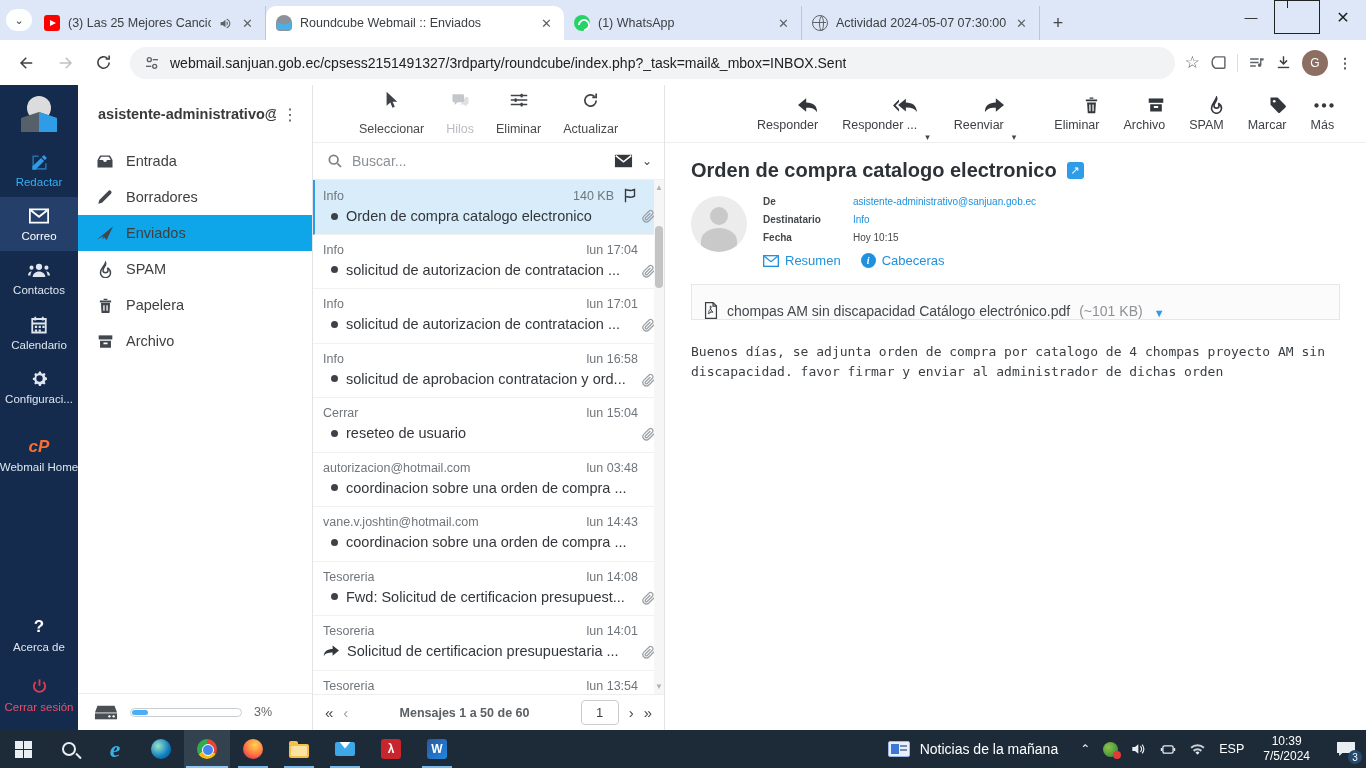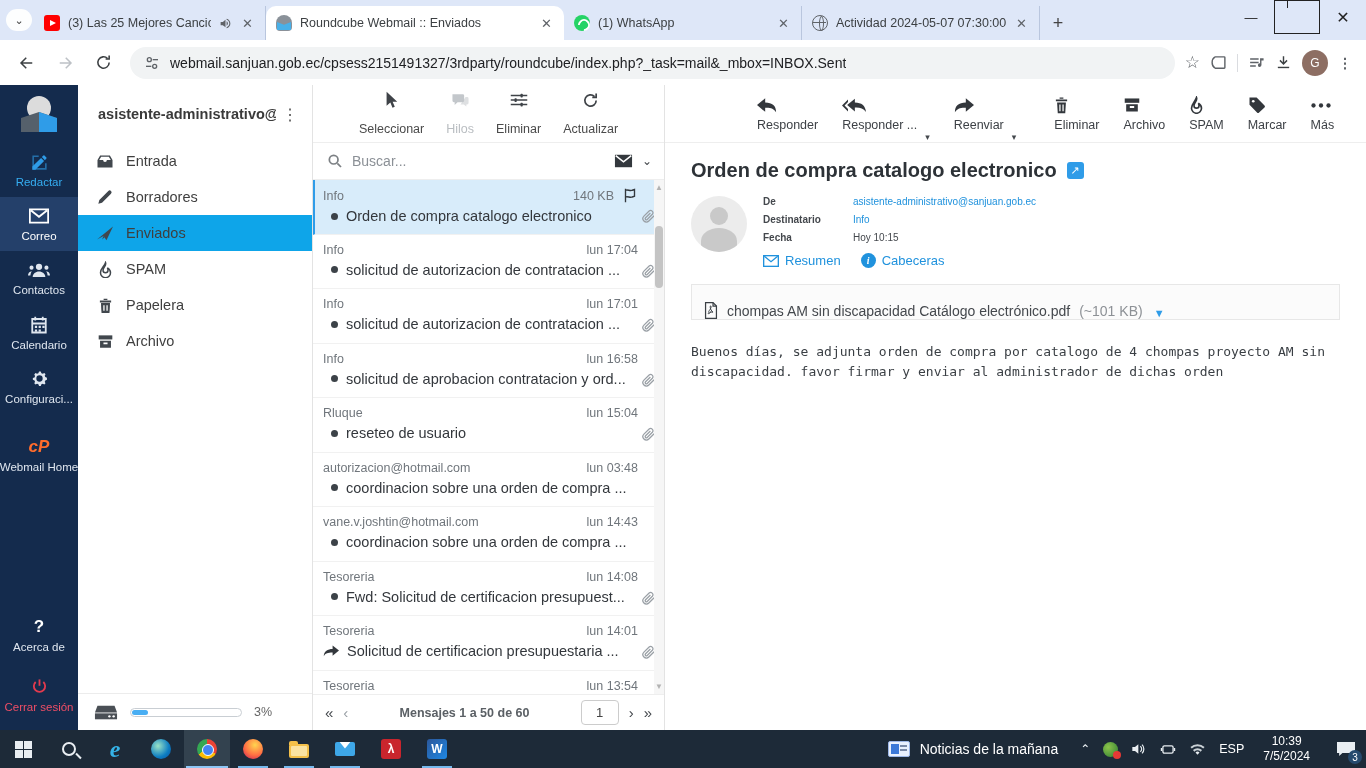--- a/index.html
+++ b/index.html
@@ -102,21 +102,21 @@
   .lscroll .arr { position:absolute; left:1px; color:#b3b3b3; font-size:8px; }
   .lscroll .thumb { position:absolute; left:1px; width:8px; top:46px; height:62px; background:#c4c4c4; border-radius:4px; }
   .list-foot { height:36px; border-top:1px solid #eee; display:flex; align-items:center; padding:0 12px; gap:10px; font-size:13px; color:#555; }
   .pg-arrow { font-size:15px; color:#44484d; } .pg-arrow.dim { color:#9aa0a6; }
   .pg-text { flex:1; text-align:center; color:#5b6065; font-size:12.5px; font-weight:bold; }
   .pg-input { width:38px; height:25px; border:1px solid #ccc; border-radius:4px; text-align:center; font-size:13px; color:#444; font-family:inherit; }
 
   
   .mailpane { flex:1; display:flex; flex-direction:column; min-width:0; }
   .mail-toolbar { height:58px; display:flex; align-items:center; gap:24px; padding-left:92px; border-bottom:1px solid #eee; }
-  .mtb { display:flex; flex-direction:column; align-items:flex-start; gap:3px; font-size:12.5px; color:#3d4146; position:relative; }
+  .mtb { display:flex; flex-direction:column; align-items:flex-end; gap:3px; font-size:12.5px; color:#3d4146; position:relative; }
   .mtb .mico { color:#33373c; height:20px; display:flex; align-items:center; }
   .caret { font-size:9px; color:#44484d; align-self:flex-end; margin:14px 0 0 -16px; }
   .mail-content { padding:16px 26px 0; }
   .mail-subject { display:flex; align-items:center; gap:10px; }
   .mail-subject h1 { font-size:20px; color:#2d3237; font-weight:bold; }
   .extlink { width:17px; height:17px; background:#2f9ce8; border-radius:3px; color:#fff; font-size:11px; display:flex; align-items:center; justify-content:center; }
   .mail-head { display:flex; gap:16px; margin-top:14px; }
   .avatar { width:56px; height:56px; border-radius:50%; background:#ececec; position:relative; overflow:hidden; flex:none; }
   .avatar:before { content:""; position:absolute; left:19px; top:11px; width:18px; height:18px; border-radius:50%; background:#c9c9c9; }
   .avatar:after { content:""; position:absolute; left:10px; top:32px; width:36px; height:26px; border-radius:50% 50% 0 0; background:#c9c9c9; }
@@ -541,21 +541,21 @@
             </div>
           <span class="clip">
               <svg width="15" height="16" viewBox="0 0 24 24" fill="none" stroke="currentColor" stroke-width="2">
                 <path d="M21 11.5l-8.5 8.5a5.5 5.5 0 01-7.8-7.8L13 4a3.7 3.7 0 015.2 5.2l-8.3 8.3a1.8 1.8 0 01-2.6-2.6L15 7.2"></path>
               </svg>
             </span>
         </div>
 
         <div class="msg">
           <div class="m1">
-              <span class="sender">Rluque</span>
+              <span class="sender">Cerrar</span>
               <span class="meta">lun 15:04</span>
             </div>
           <div class="m2">
               <span class="dot"></span>
               <span class="subj">reseteo de usuario</span>
             </div>
           <span class="clip">
               <svg width="15" height="16" viewBox="0 0 24 24" fill="none" stroke="currentColor" stroke-width="2">
                 <path d="M21 11.5l-8.5 8.5a5.5 5.5 0 01-7.8-7.8L13 4a3.7 3.7 0 015.2 5.2l-8.3 8.3a1.8 1.8 0 01-2.6-2.6L15 7.2"></path>
               </svg>

